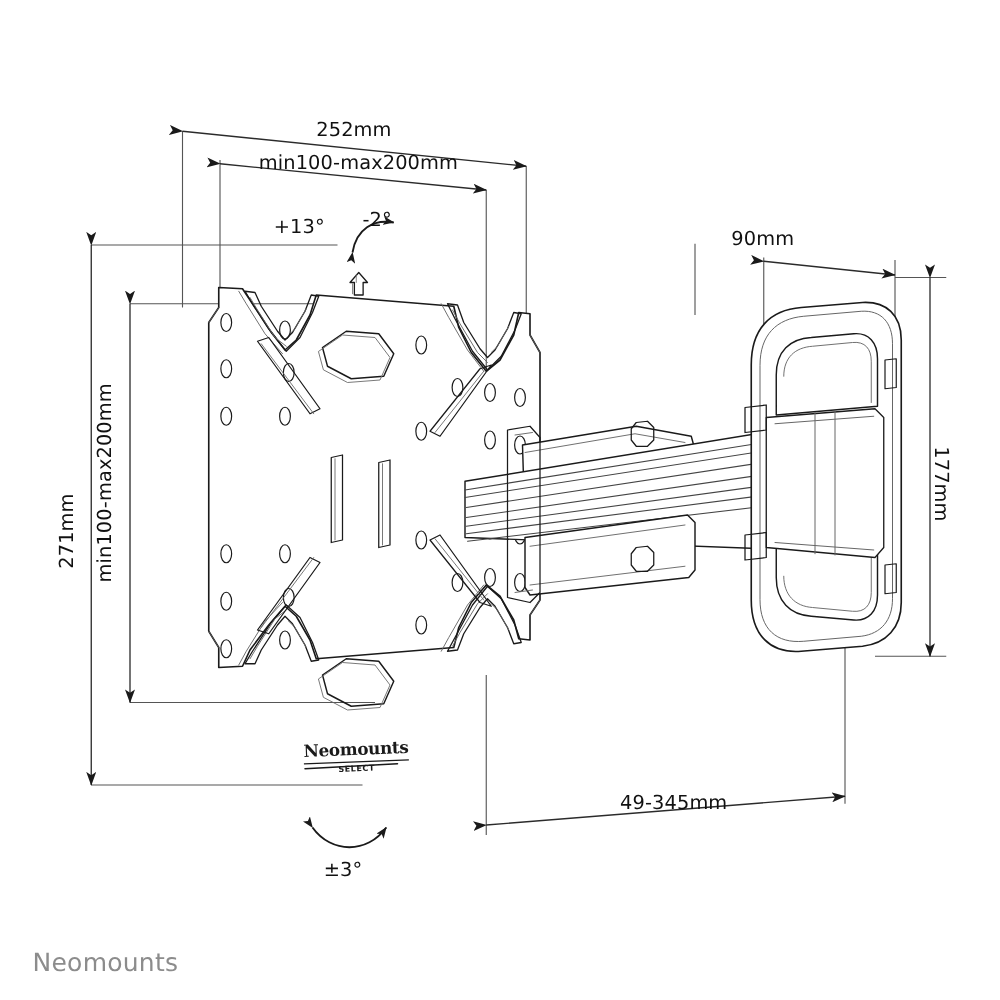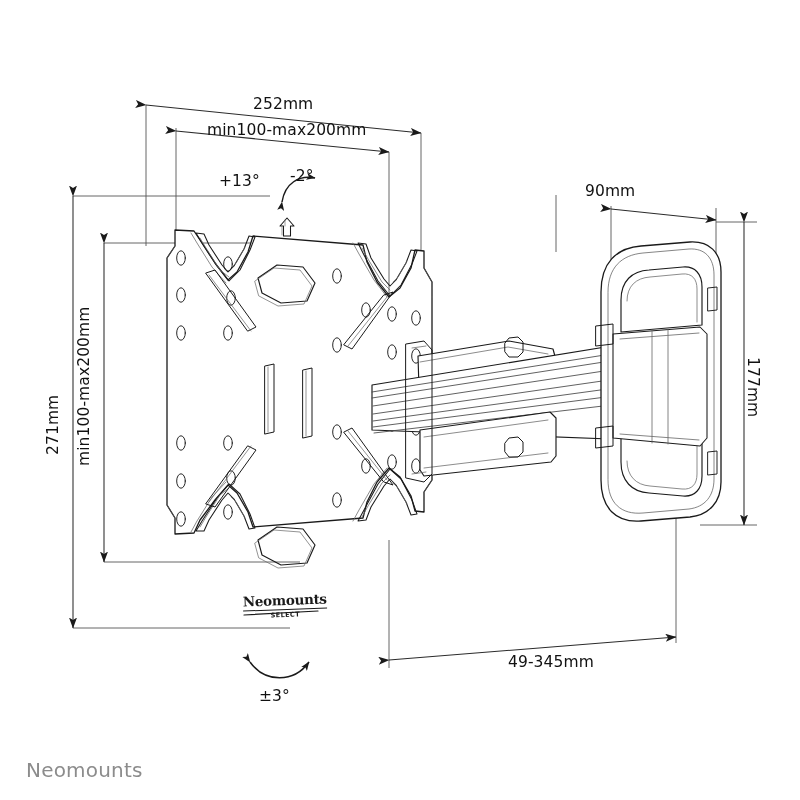--- a/index.html
+++ b/index.html
@@ -352,21 +352,21 @@
   <div class="dim-label" style="left:207px; top:121px;">min100-max200mm</div>
 
   <div class="dim-label rot90" style="left:44px; top:455px;">271mm</div>
 
   <div class="dim-label rot90" style="left:75px; top:466px;">min100-max200mm</div>
 
   <div class="dim-label" style="left:549px; top:182px;margin-left:36px;">90mm</div>
 
   <div class="dim-label rot90cw" style="left:762px; top:357px;">177mm</div>
 
-  <div class="dim-label" style="left:508px; top:633px;margin-top:20px;">49-345mm</div>
+  <div class="dim-label" style="left:496px; top:633px;">49-345mm</div>
 
   <div class="dim-label" style="left:219px; top:172px;">+13°</div>
 
   <div class="dim-label" style="left:290px; top:167px;">-2°</div>
 
   <div class="dim-label" style="left:259px; top:687px;">±3°</div>
 
   <div class="brand-wrap" style="left:243px; top:594px; transform:rotate(-2.2deg);">
     <div class="brand-name">Neomounts</div>
     <div class="brand-rule"></div>

